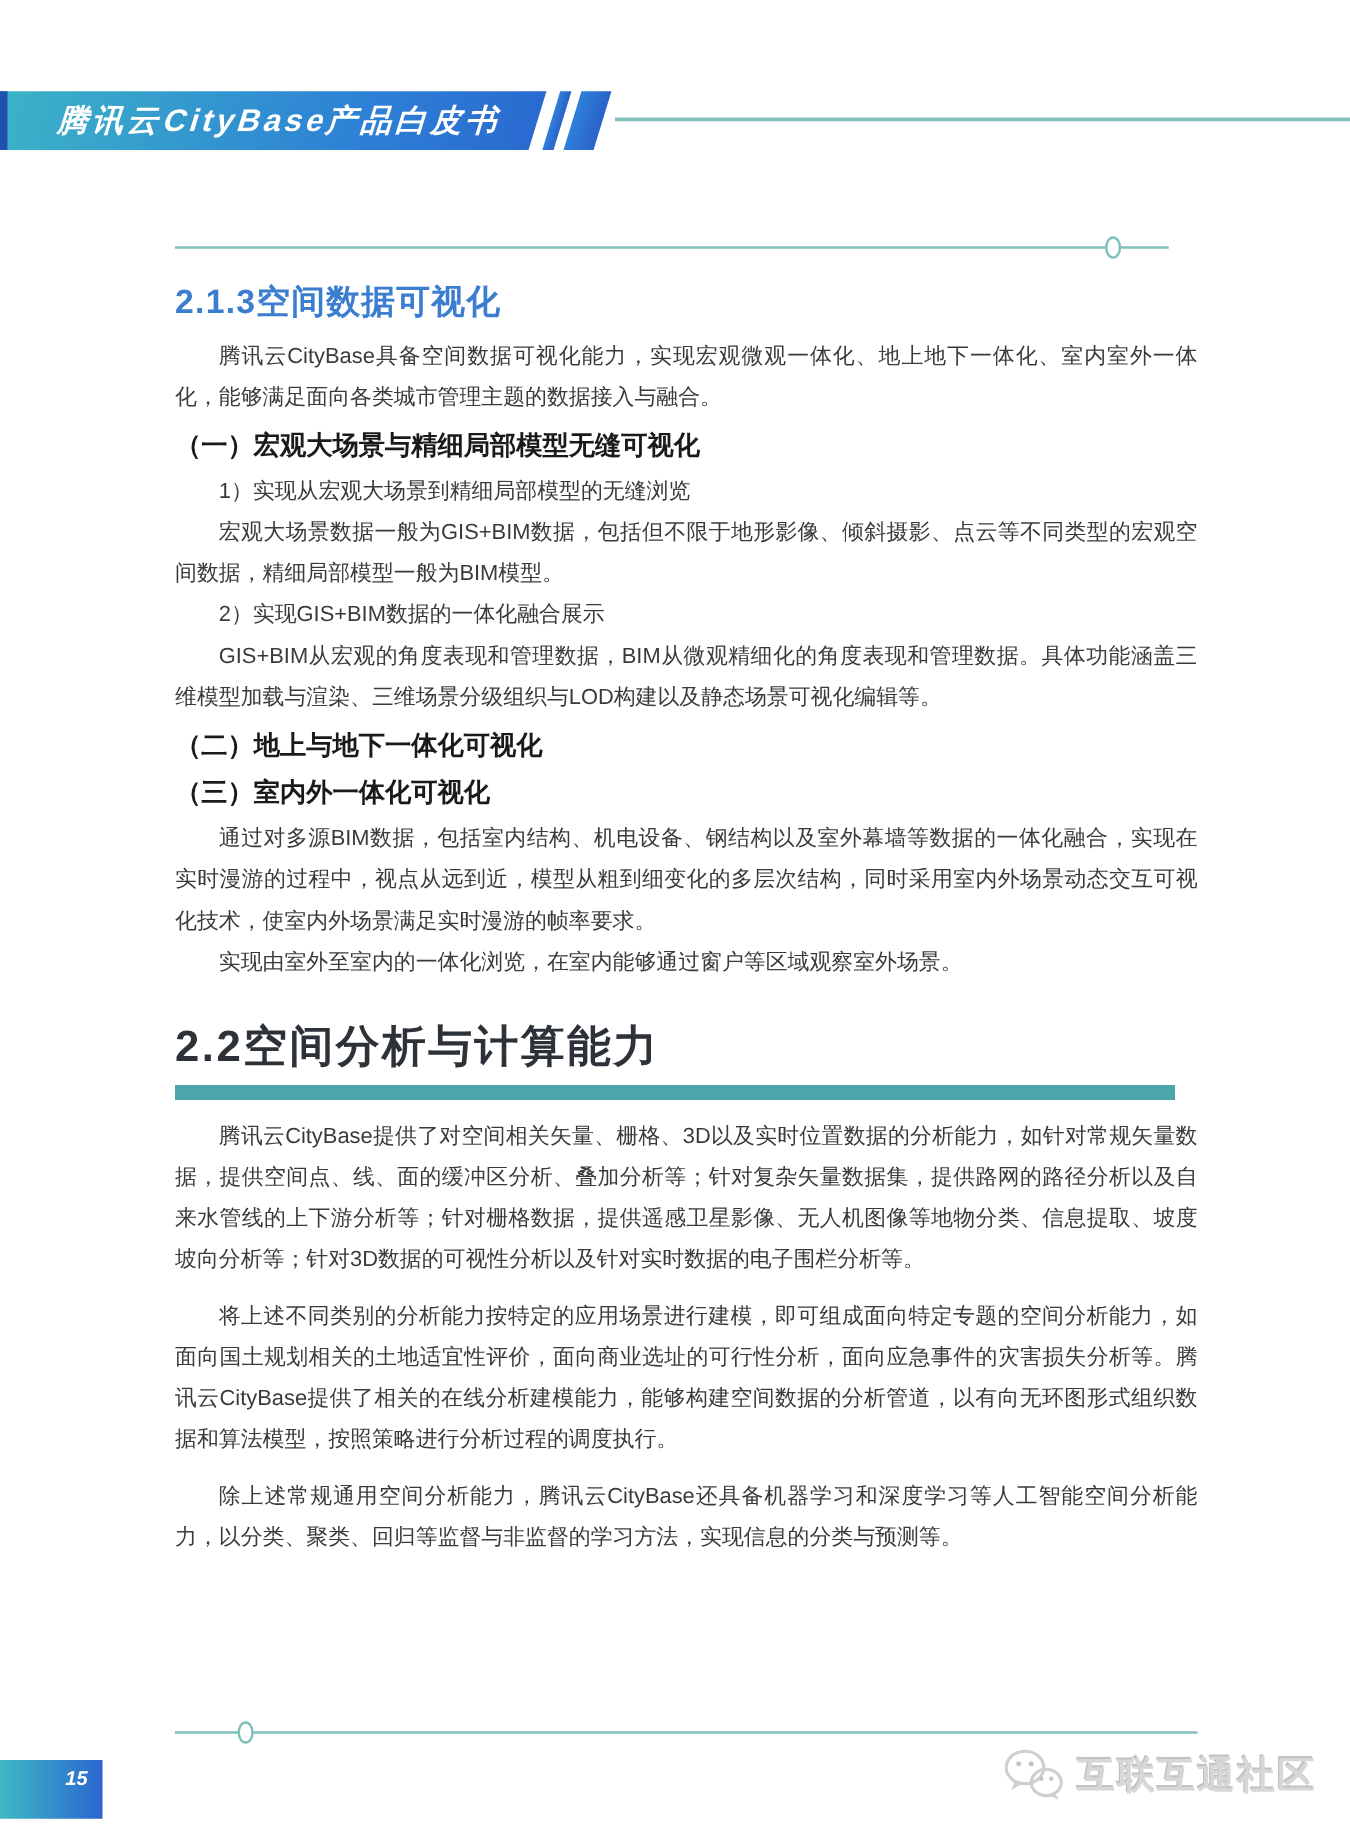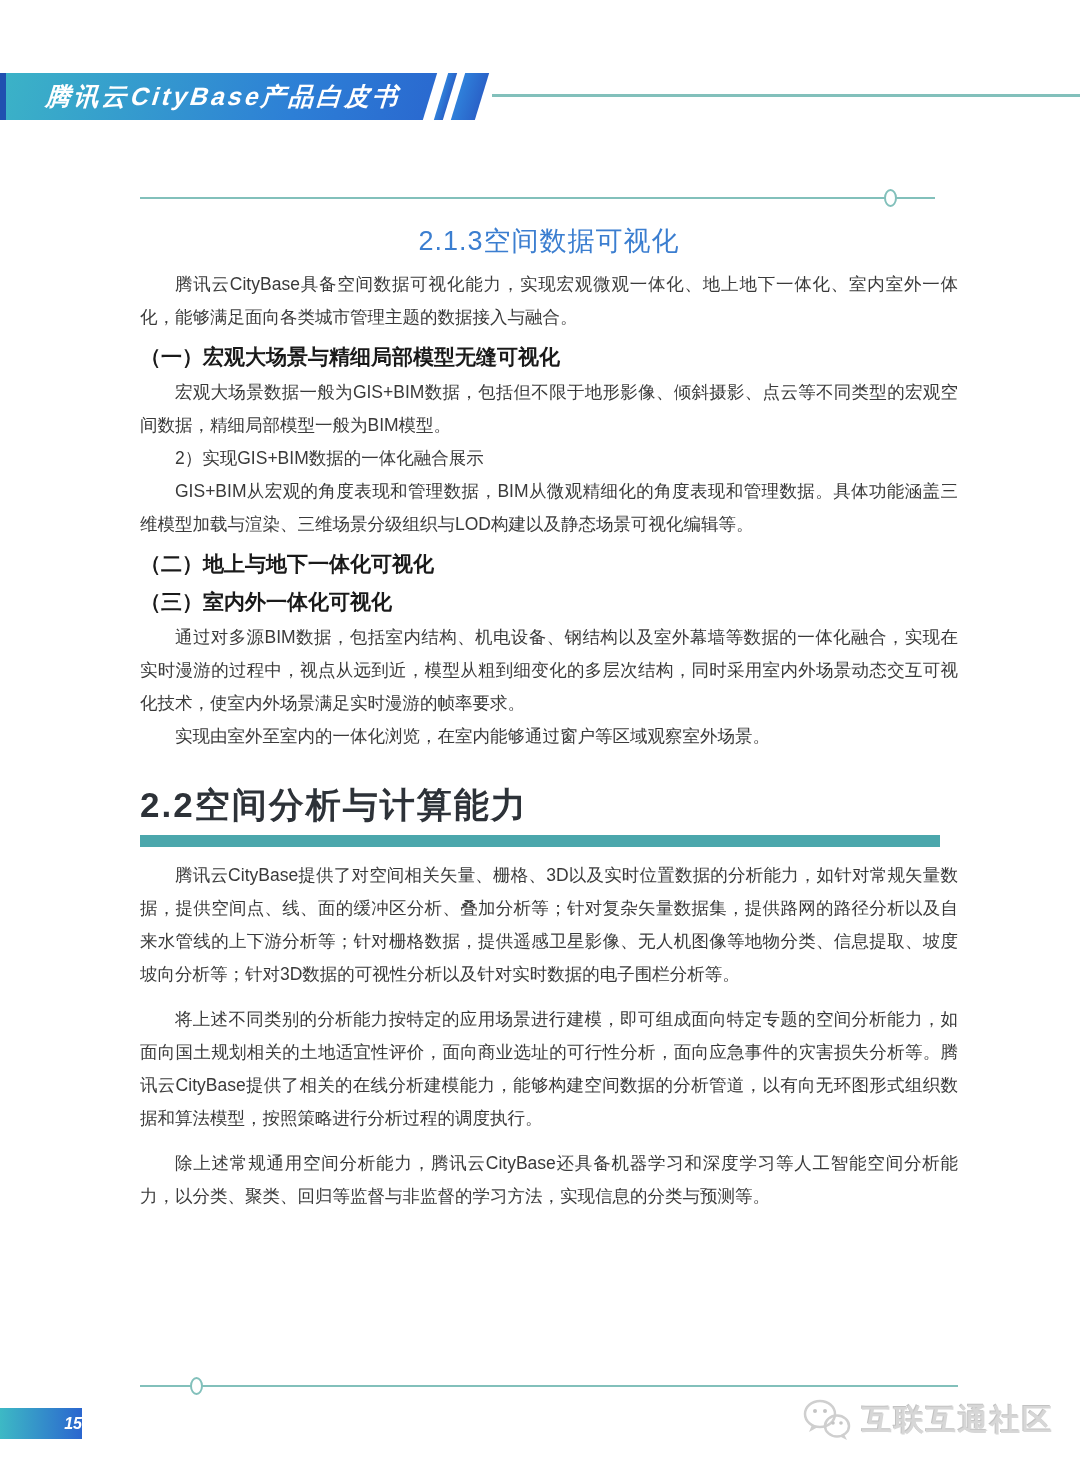--- a/index.html
+++ b/index.html
@@ -46,46 +46,46 @@
     position:absolute; top:-10px; width:13px; height:18px;
     border:2px solid var(--line_teal,#83c0bb); border-radius:50%; background:#ffffff;
   }
   .sep-top .sep-ring { left:744px; }
   .sep-bottom .sep-ring { left:50px; }
 
   
   .content { position:absolute; top:222px; left:140px; right:122px; }
 
   .h-blue {
-    color:var(--heading_blue,#3b7ed0); font-size:27px; font-weight:normal;
-    line-height:38px; margin:0 0 8px 0; letter-spacing:1px;text-align:center;
+    color:var(--heading_blue,#3b7ed0); font-size:27px; font-weight:bold;
+    line-height:38px; margin:0 0 8px 0; letter-spacing:1px;
   }
   .content h3 {
     color:#1a1a1a; font-size:21px; font-weight:bold;
     line-height:30px; margin:8px 0 4px 0;
   }
   .body {
     color:var(--text_color,#3a3a3a); font-size:17.5px; line-height:33px;
     text-align:justify; text-indent:2em; margin:0;
   }
   .h-big {
     color:#2d3238; font-size:35px; font-weight:bold; line-height:44px;
     margin:30px 0 0 0; letter-spacing:2px;
   }
   .teal-bar {
     width:800px; height:12px; background:var(--bar_teal,#4ba7ac); margin-top:8px;
   }
   .sp { margin-top:12px; }
 
   
   .page-badge {
-    position:absolute; left:0; top:1408px; width:82px; height:31px;
+    position:absolute; left:0; top:1408px; width:82px; height:47px;
     background:linear-gradient(90deg, var(--accent_teal,#45bac4), #2b66cf);
     color:#ffffff; font-style:italic; font-weight:bold; font-size:16px;
-    text-align:right; line-height:31px; padding-right:0;
+    text-align:right; line-height:31px; padding-right:12px;
   }
   .watermark {
     position:absolute; right:26px; top:1396px; height:48px;
     display:flex; align-items:center; gap:8px;
   }
   .watermark-text {
     color:#d7d7d7; font-size:30px; font-weight:bold; letter-spacing:2px;
     text-shadow:-1px -1px 0 #c2c2c2, 1px 1px 0 #ffffff;
     white-space:nowrap;
   }
@@ -107,20 +107,21 @@
   <div class="sep sep-top">
     <span class="sep-ring"></span>
   </div>
 
   <main class="content">
 
     <h2 class="h-blue">2.1.3空间数据可视化</h2>
     <p class="body">腾讯云CityBase具备空间数据可视化能力，实现宏观微观一体化、地上地下一体化、室内室外一体化，能够满足面向各类城市管理主题的数据接入与融合。</p>
 
     <h3>（一）宏观大场景与精细局部模型无缝可视化</h3>
+    <p class="body">1）实现从宏观大场景到精细局部模型的无缝浏览</p>
     <p class="body">宏观大场景数据一般为GIS+BIM数据，包括但不限于地形影像、倾斜摄影、点云等不同类型的宏观空间数据，精细局部模型一般为BIM模型。</p>
     <p class="body">2）实现GIS+BIM数据的一体化融合展示</p>
     <p class="body">GIS+BIM从宏观的角度表现和管理数据，BIM从微观精细化的角度表现和管理数据。具体功能涵盖三维模型加载与渲染、三维场景分级组织与LOD构建以及静态场景可视化编辑等。</p>
 
     <h3>（二）地上与地下一体化可视化</h3>
 
     <h3>（三）室内外一体化可视化</h3>
     <p class="body">通过对多源BIM数据，包括室内结构、机电设备、钢结构以及室外幕墙等数据的一体化融合，实现在实时漫游的过程中，视点从远到近，模型从粗到细变化的多层次结构，同时采用室内外场景动态交互可视化技术，使室内外场景满足实时漫游的帧率要求。</p>
     <p class="body">实现由室外至室内的一体化浏览，在室内能够通过窗户等区域观察室外场景。</p>
 

